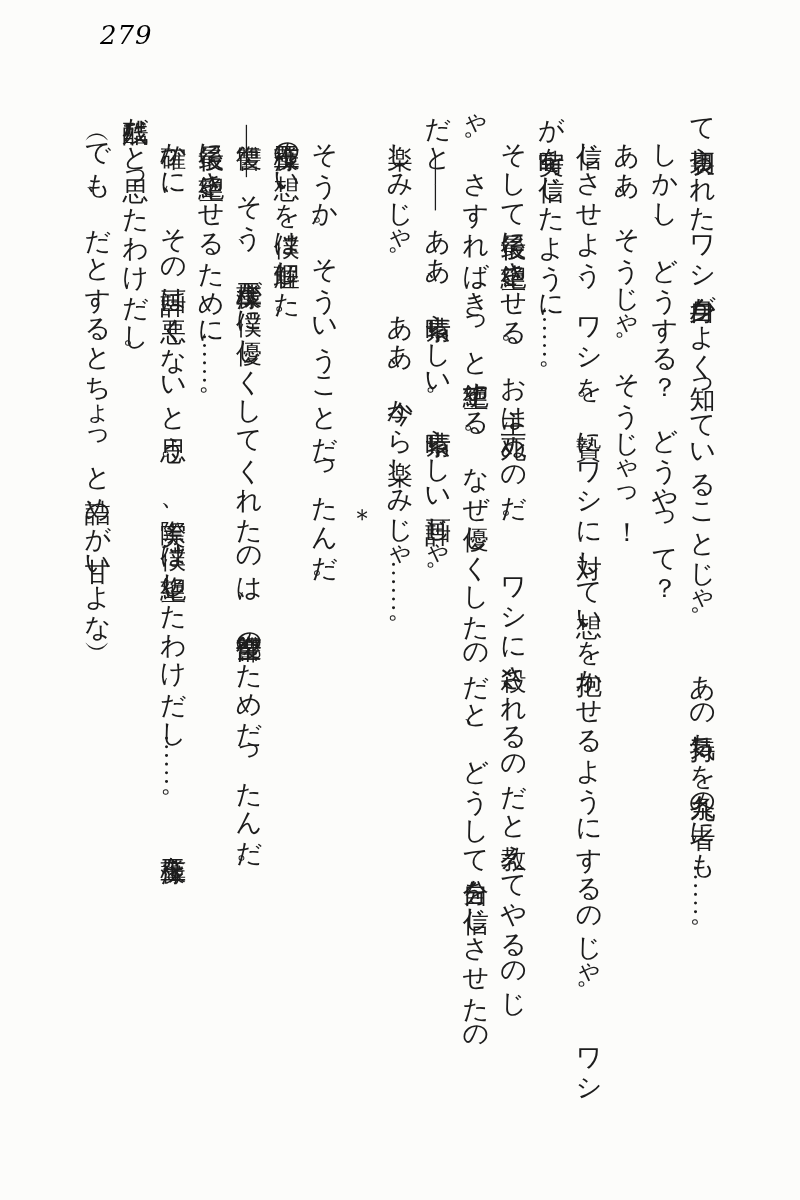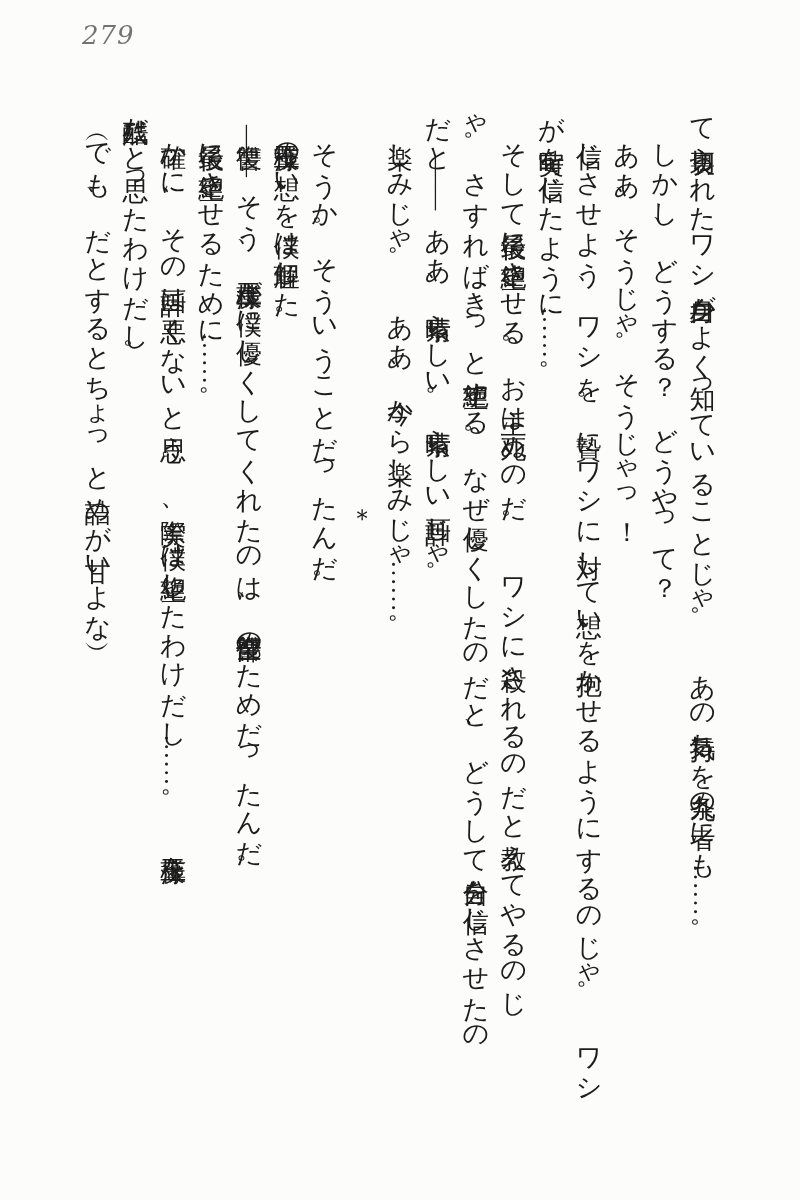--- a/index.html
+++ b/index.html
@@ -15,25 +15,25 @@
     font-family: "Liberation Serif", "DejaVu Serif", serif;
   }
   .book-page {
     position: absolute;
     inset: 0;
     background: #fcfcfa;
   }
   .page-number {
     position: absolute;
     top: 20px;
-    left: 82px;
+    left: 100px;
     font-size: 26px;
     font-style: italic;
     letter-spacing: 1px;
-    color: #737373;
+    color: #000000;
     font-family: "DejaVu Serif", "Liberation Serif", serif;
   }
   .text-block {
     position: absolute;
     top: 99px;
     right: 79px;
     height: 1046px;
     writing-mode: vertical-rl;
     -webkit-writing-mode: vertical-rl;
     text-orientation: mixed;

